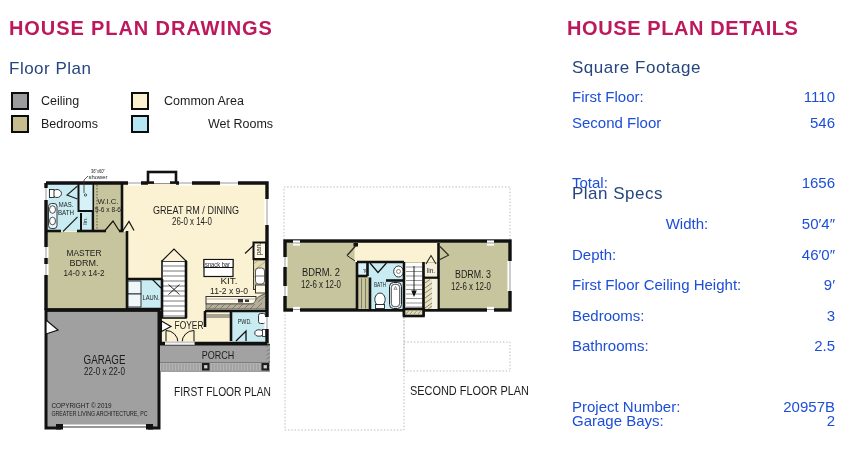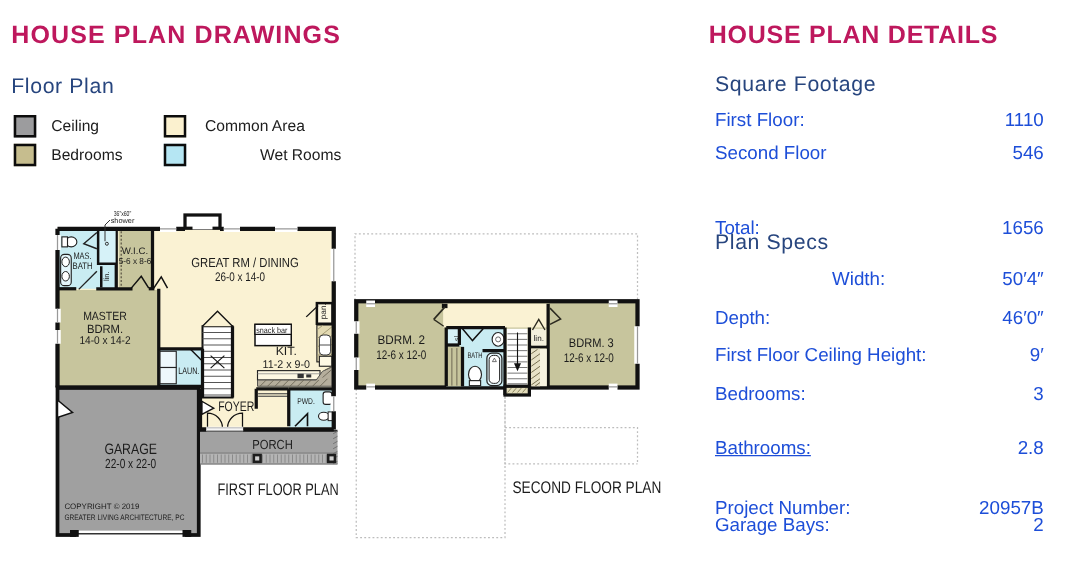--- a/index.html
+++ b/index.html
@@ -31,21 +31,21 @@
 <div class="abs h1" style="left:567px; top:17px; letter-spacing:0.6px;text-align:center;">HOUSE PLAN DETAILS</div>
 <div class="abs h2" style="left:572px; top:58px;">Square Footage</div>
 <div class="row" style="top:88px;">First Floor:<span class="v">1110</span></div>
 <div class="row" style="top:114px;">Second Floor<span class="v">546</span></div>
 <div class="row" style="top:139px;margin-top:35px;">Total:<span class="v">1656</span></div>
 <div class="abs h2" style="left:572px; top:184px;">Plan Specs</div>
 <div class="row" style="top:215px;text-align:center;">Width:<span class="v">50′4″</span></div>
 <div class="row" style="top:246px;">Depth:<span class="v">46′0″</span></div>
 <div class="row" style="top:276px;">First Floor Ceiling Height:<span class="v">9′</span></div>
 <div class="row" style="top:307px;">Bedrooms:<span class="v">3</span></div>
-<div class="row" style="top:350px;text-decoration:underline;">Bathrooms:<span class="v">2.8</span></div>
+<div class="row" style="top:337px;">Bathrooms:<span class="v">2.5</span></div>
 <div class="row" style="top:367px;margin-top:45px;">Garage Bays:<span class="v">2</span></div>
 <div class="row" style="top:398px;">Project Number:<span class="v">20957B</span></div>
 
 <svg class="abs" style="left:0; top:160px;" width="560" height="289" viewBox="0 160 560 289">
 
 <g id="ff">
 
   <rect x="46" y="182" width="221" height="160" fill="#faf2d3"></rect>
 
   <rect x="148" y="172" width="28" height="10.6" fill="#ffffff" stroke="#111" stroke-width="2.6"></rect>

